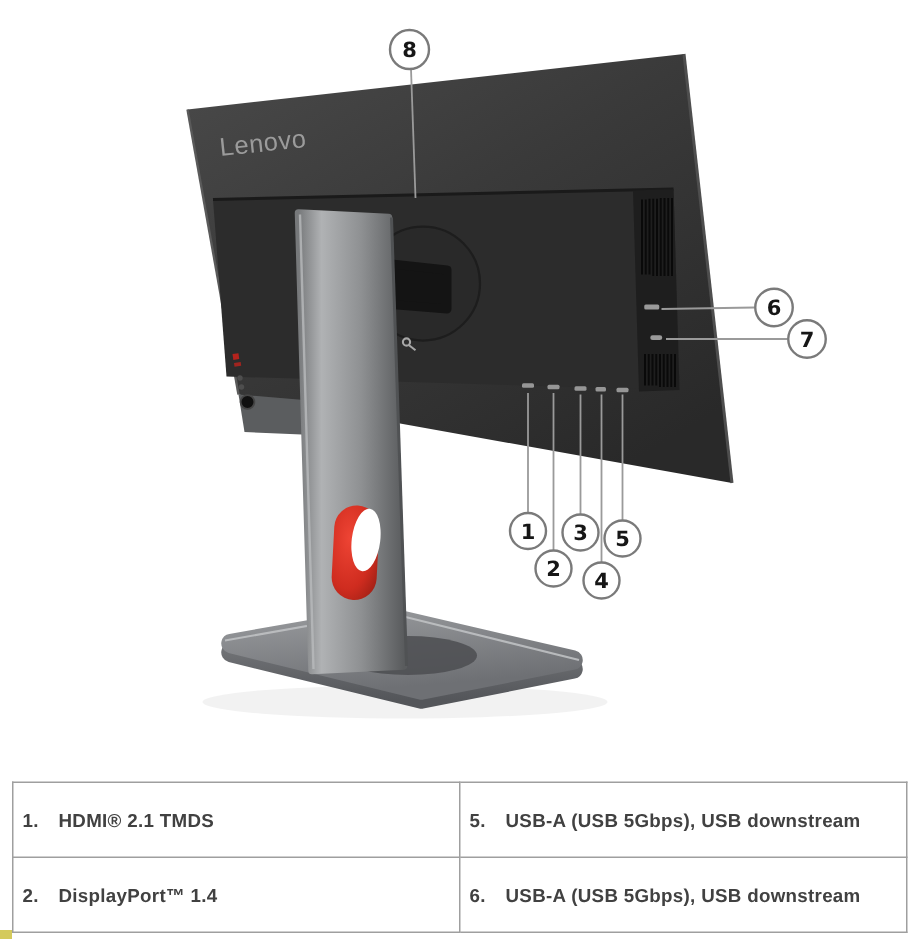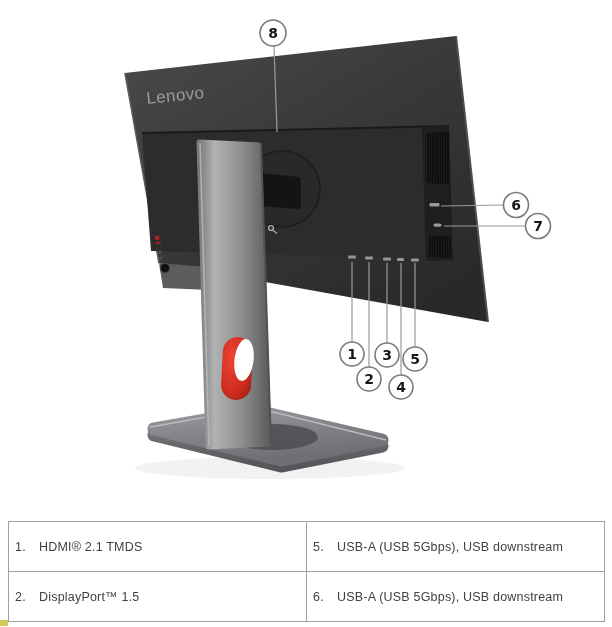--- a/index.html
+++ b/index.html
@@ -4,21 +4,21 @@
 <style>
   html,body{margin:0;padding:0;background:#fff;}
   body{font-family:"Liberation Sans", sans-serif;}
   #page{position:relative;width:612px;height:627px;background:#fff;overflow:hidden;}
   #monitor-art{position:absolute;left:0;top:0;}
   .callout-num{font-family:"DejaVu Sans", sans-serif;font-weight:bold;font-size:14px;fill:#161616;}
   .logo-text{font-family:"Liberation Sans", sans-serif;font-size:17px;letter-spacing:.4px;fill:#9b9b9b;}
   #legend{position:absolute;left:8px;top:521px;width:597px;height:101px;
           border-collapse:collapse;table-layout:fixed;}
   #legend td{border:1px solid #9f9f9f;height:25px;padding:0 0 0 6px;vertical-align:middle;
-             font-size:12.5px;color:#414141;letter-spacing:.2px;white-space:nowrap;overflow:hidden;}
+             font-size:12.5px;color:#414141;letter-spacing:.2px;white-space:nowrap;overflow:hidden;font-weight:bold;}
   #legend .num{display:inline-block;width:24px;}
   #yellow-speck{position:absolute;left:0px;top:620px;width:8px;height:6px;background:#cfc44a;opacity:.9;}
 </style>
 </head>
 <body>
 
 <div id="page">
 
   <svg id="monitor-art" width="612" height="512" viewBox="0 0 612 512" xmlns="http://www.w3.org/2000/svg">
     <defs>
@@ -160,20 +160,20 @@
     </g>
   </svg>
 
   <table id="legend">
     <tbody>
         <tr>
       <td><span class="num">1.</span><span>HDMI® 2.1 TMDS</span></td>
       <td><span class="num">5.</span><span>USB-A (USB 5Gbps), USB downstream</span></td>
     </tr>
     <tr>
-      <td><span class="num">2.</span><span>DisplayPort™ 1.5</span></td>
+      <td><span class="num">2.</span><span>DisplayPort™ 1.4</span></td>
       <td><span class="num">6.</span><span>USB-A (USB 5Gbps), USB downstream</span></td>
     </tr>
   </tbody>
     </table>
 
   <div id="yellow-speck"></div>
 </div>
 
 </body></html>

